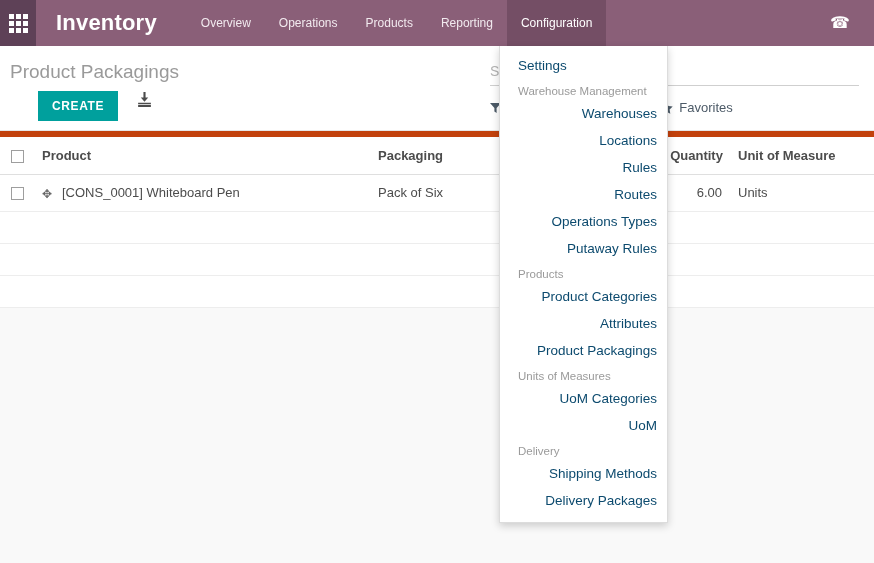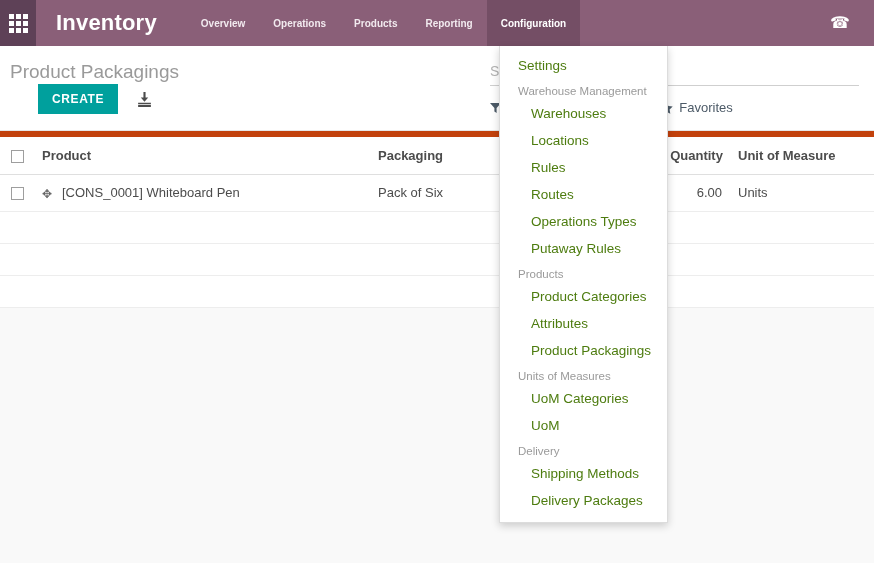--- a/index.html
+++ b/index.html
@@ -32,25 +32,24 @@
     padding: 0 18px 0 20px;
     font-size: 22px; font-weight: bold;
     letter-spacing: .2px;
     white-space: nowrap;
     cursor: pointer;
   }
   .nav-items { display: flex; align-items: stretch; margin-left: 12px; }
   .nav-item {
     display: flex; align-items: center;
     padding: 16px 14px;
-    font-size: 10px;
+    font-size: 12px;
     color: #f2eaef;
     white-space: nowrap;
     cursor: pointer;
-    font-weight: bold;
   }
   .nav-item.active { background: #744e65; color: #ffffff; }
   .navbar-right {
     margin-left: auto;
     display: flex; align-items: center;
     padding-right: 24px;
   }
   .phone-icon { font-size: 16px; color: #ffffff; line-height: 1; cursor: pointer; }
 
   
@@ -69,21 +68,21 @@
     display: flex; align-items: flex-start;
     padding: 14px 0 0 0;
     position: relative;
     height: 84px;
   }
   .breadcrumb-block { padding-left: 10px; width: 500px; }
   .page-title {
     font-size: 19px; color: #9a9a9a; font-weight: normal;
     line-height: 24px;
   }
-  .btn-row { display: flex; align-items: center; margin-top: 0; padding-left: 28px; }
+  .btn-row { display: flex; align-items: flex-start; margin-top: 7px; padding-left: 28px; }
   .btn-create {
     background: #00a09d; color: #ffffff;
     border: none;
     font-size: 12px; font-weight: bold; letter-spacing: .6px;
     padding: 8px 14px;
     cursor: pointer;
     font-family: "Liberation Sans", sans-serif;
   }
   .icon-download {
     margin-left: 18px; cursor: pointer;
@@ -170,26 +169,26 @@
     left: 499px; top: 46px;
     width: 169px;
     background: #ffffff;
     border: 1px solid #dcdcdc;
     border-top: none;
     box-shadow: 0 3px 8px rgba(0,0,0,.18);
     padding: 6px 0 8px 0;
     z-index: 50;
   }
   .dd-item {
-    font-size: 13.5px; color: #4d7c0f;
+    font-size: 13.5px; color: #0c4a6e;
     padding: 6px 10px 6px 18px;
     cursor: pointer;
     white-space: nowrap;
   }
-  .dd-item.indented { padding-left: 31px; }
+  .dd-item.indented { padding-left: 31px; text-align: right; }
   .dd-header {
     font-size: 11.5px; color: #9a9a9a;
     padding: 6px 10px 3px 18px;
     white-space: nowrap;
   }
 </style>
 </head>
 <body>
 
 <div class="navbar">

